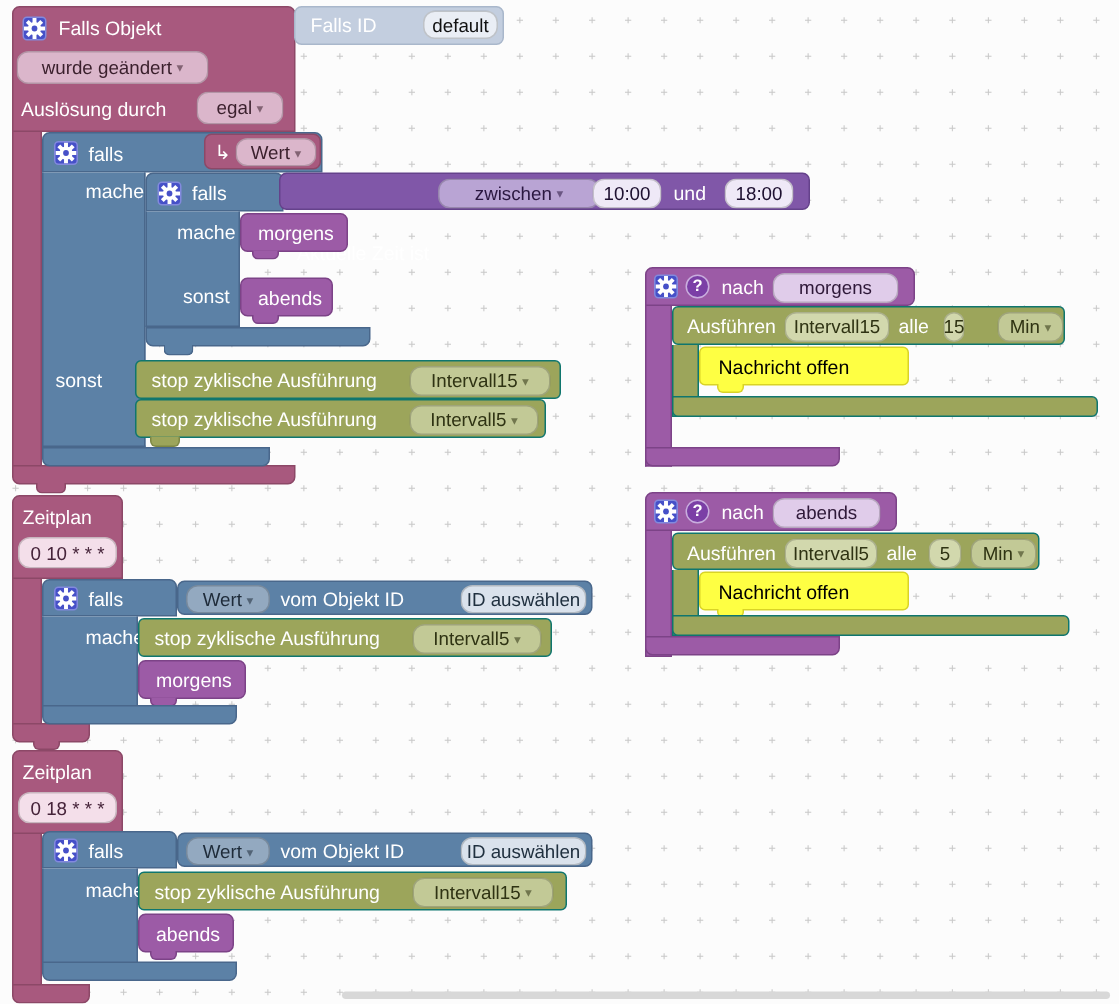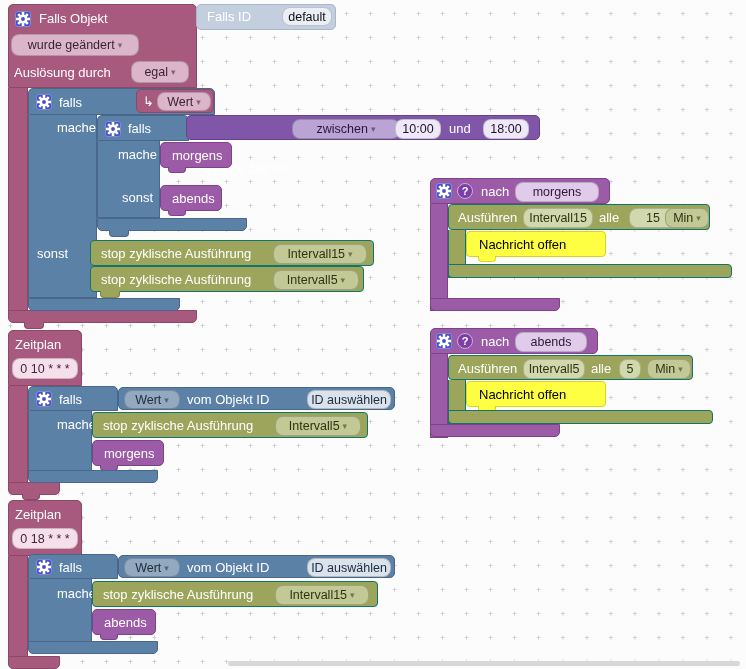--- a/index.html
+++ b/index.html
@@ -241,21 +241,21 @@
 </div>
 <div class="abs c-proc" style="left:430px;top:204px;width:18px;height:107px;border-top:none;"></div>
 <div class="abs c-proc r-bot" style="left:430px;top:298px;width:130px;height:13px;"></div>
 
 <div class="abs c-olive" style="left:448px;top:204px;width:262px;height:26px;border-radius:4px;">
   <span class="lbl abs" style="left:9px;top:0;line-height:26px;">Ausführen</span>
   <span class="fld fld-olive" style="left:74px;top:3px;width:70px;">
     <span>Intervall15</span>
   </span>
   <span class="lbl abs" style="left:150px;top:0;line-height:26px;">alle</span>
-  <span class="fld fld-olive" style="left:180px;top:3px;width:48px;">
+  <span class="fld fld-olive" style="left:180px;top:3px;width:14px;">
     <span>15</span>
   </span>
   <span class="chip chip-olive" style="left:216px;top:3px;width:44px;">
     <span>Min</span>
     <span class="arr">▾</span>
   </span>
 </div>
 <div class="abs c-olive" style="left:448px;top:230px;width:18px;height:48px;border-top:none;"></div>
 <div class="abs c-yellow" style="left:466px;top:231px;width:140px;height:26px;border-radius:4px;">
   <span class="lbl dk abs" style="left:12px;top:0;line-height:25px;color:#000;">Nachricht offen</span>

